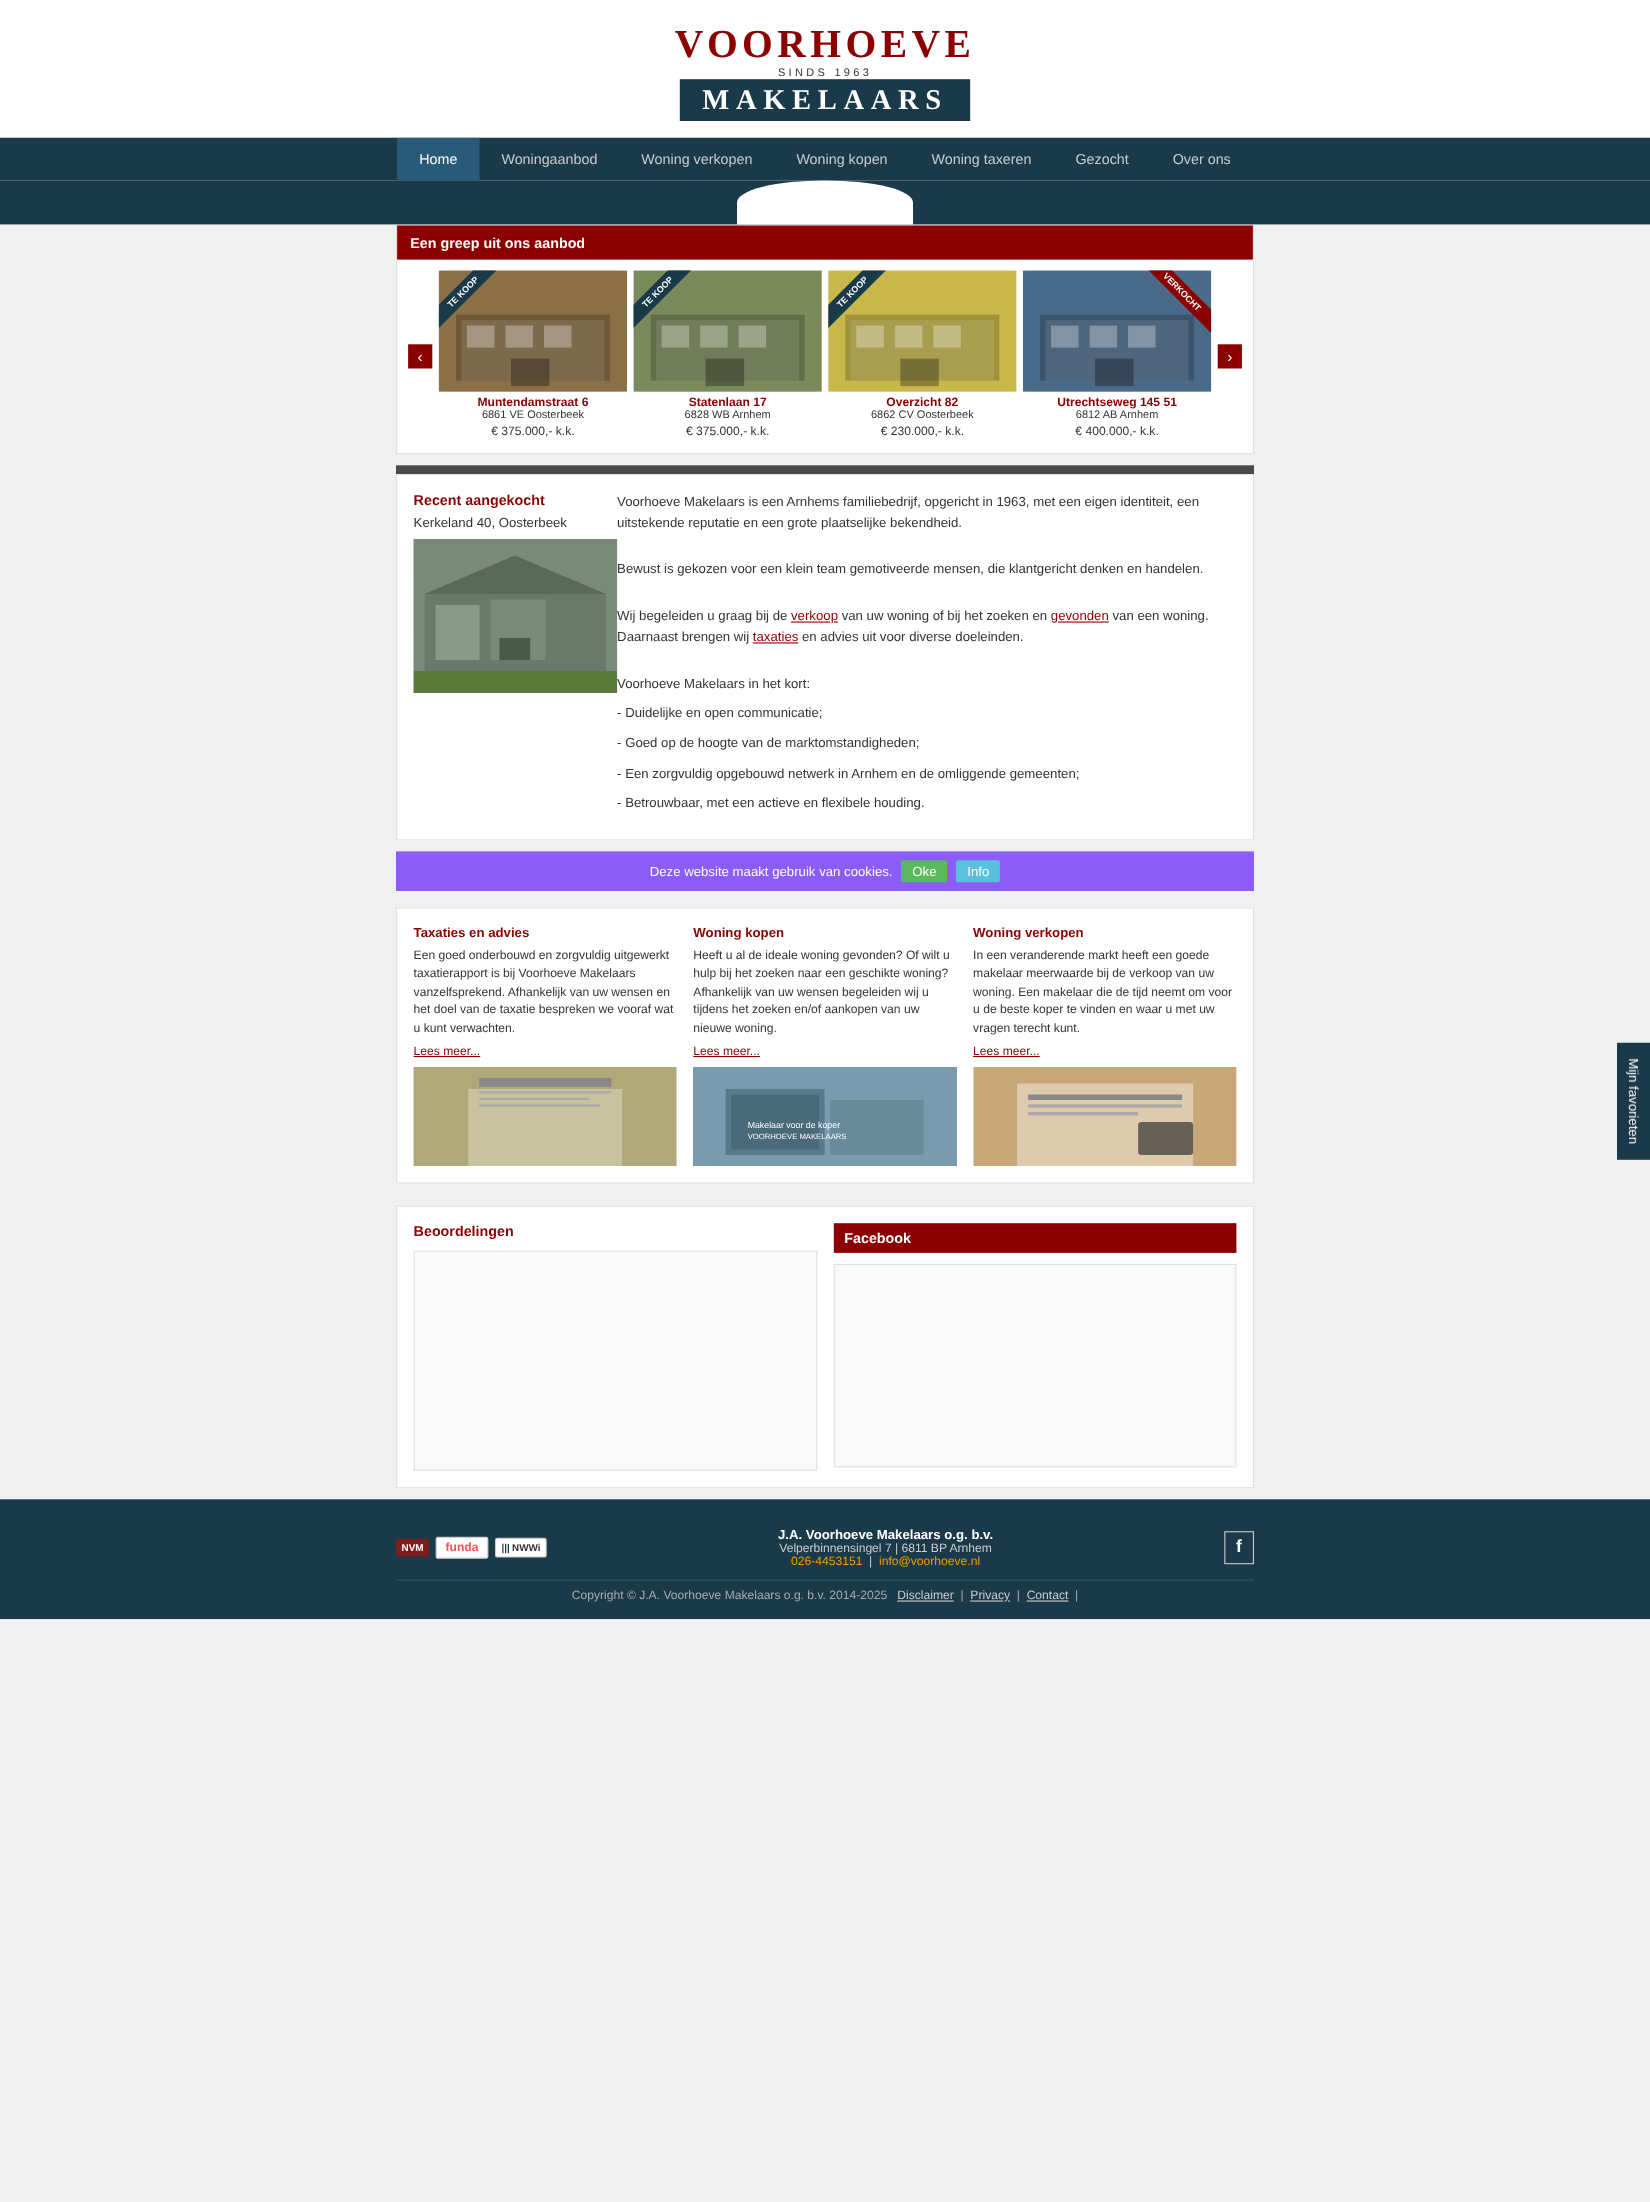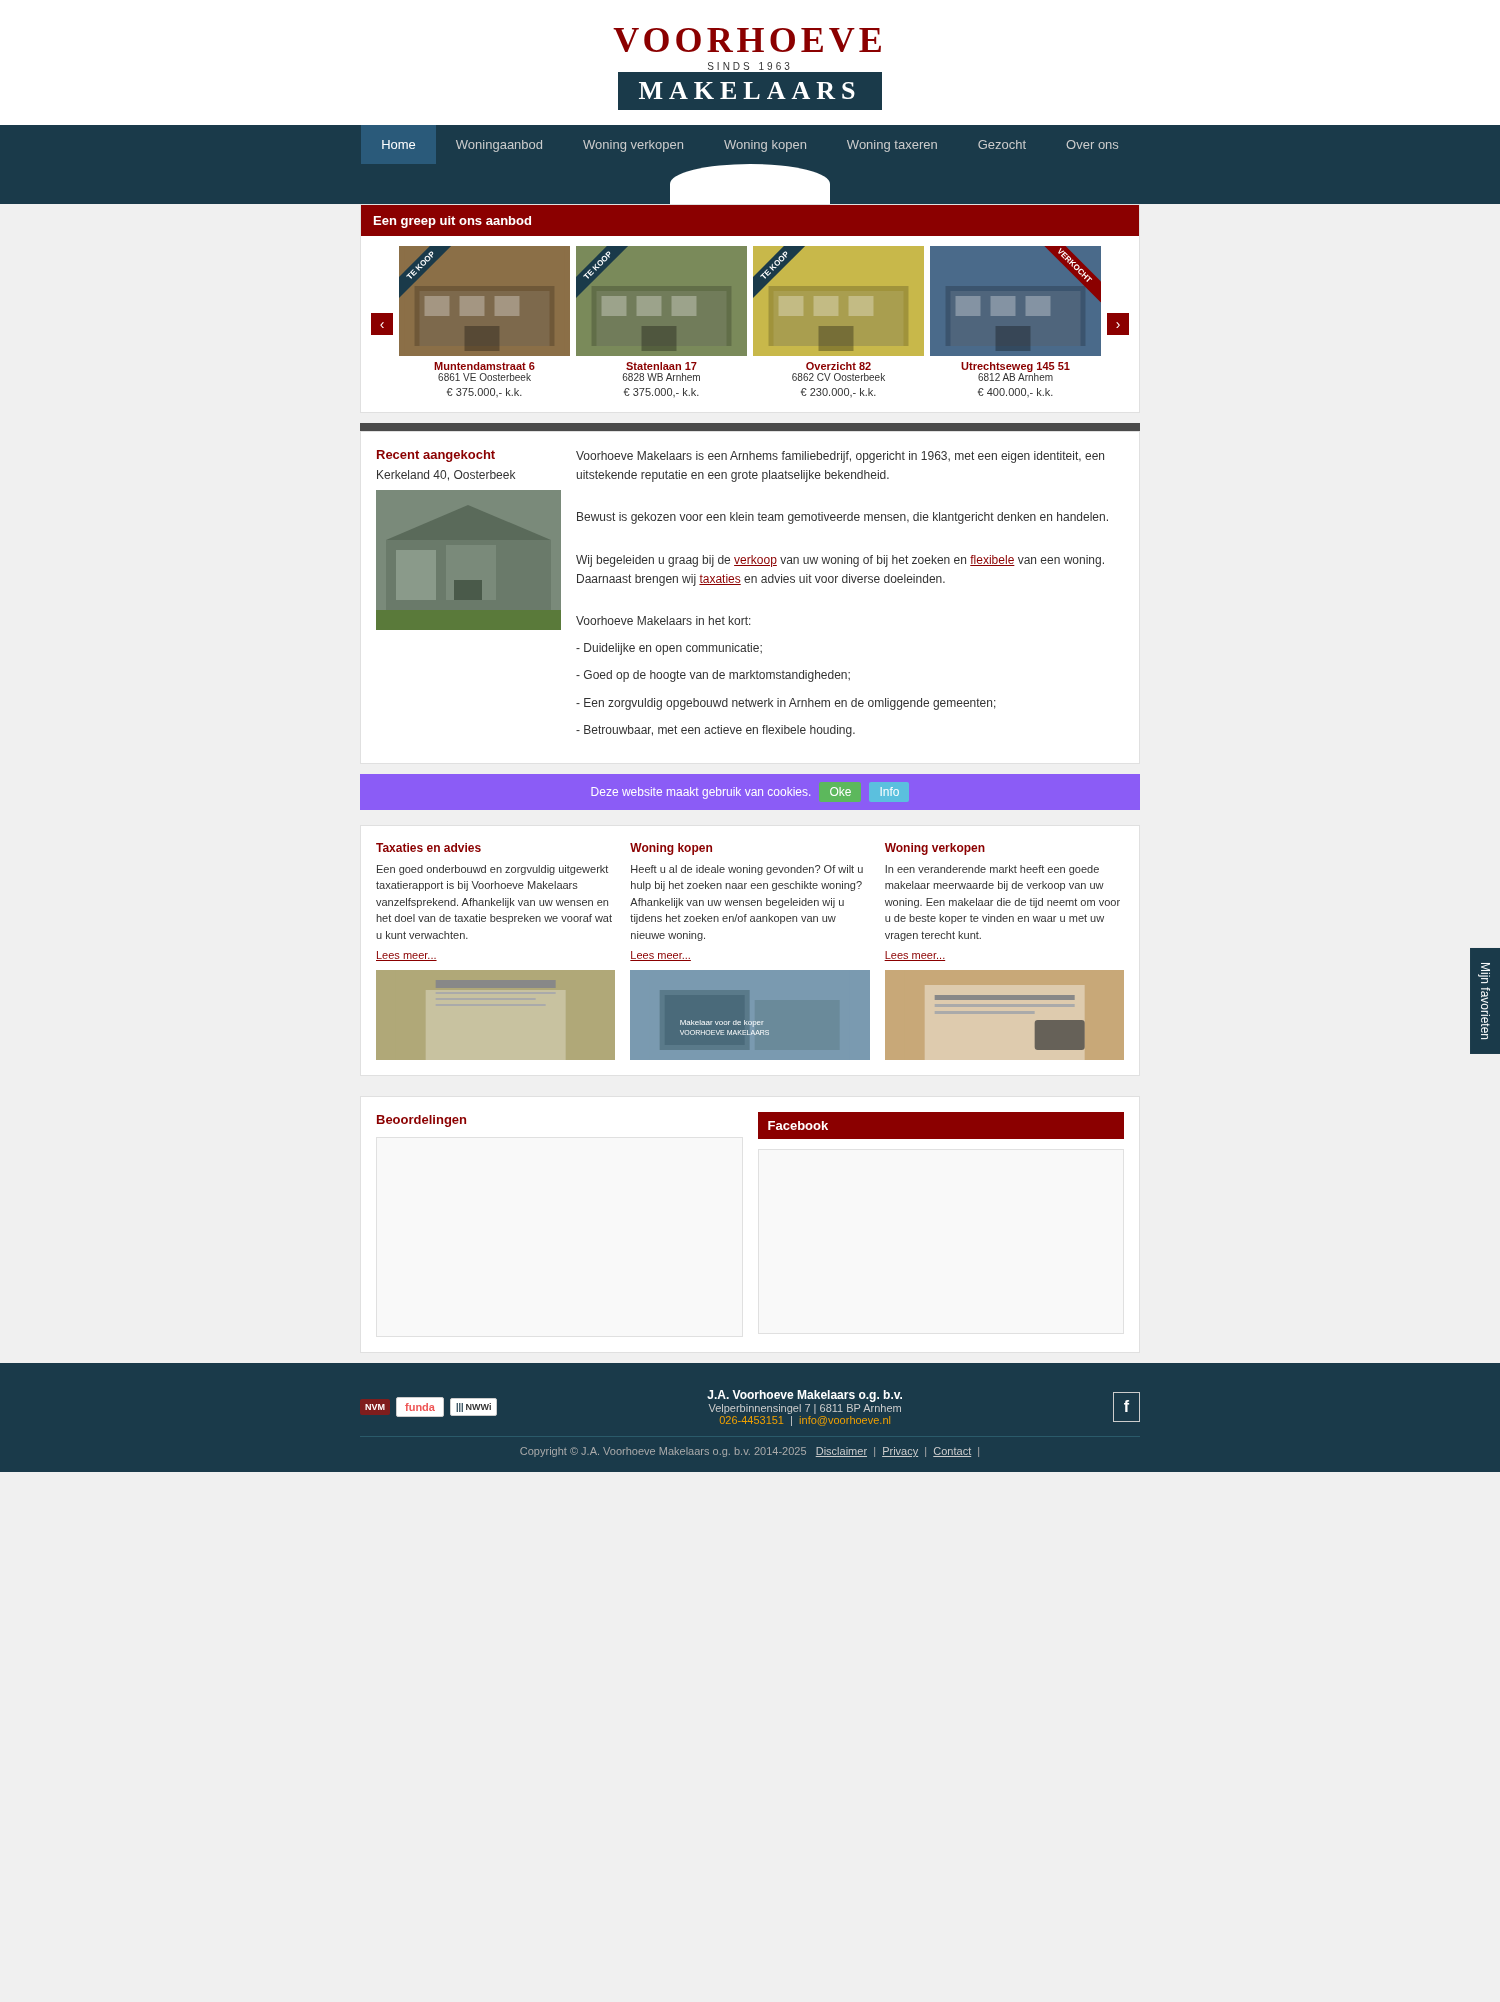--- a/index.html
+++ b/index.html
@@ -155,21 +155,21 @@
             <div style="font-size: 11px; margin-top: 3px; margin-bottom: 4px;">€ 400.000,- k.k.</div>
           </div>
         </div>
       <button class="nav-arrow">›</button>
     </div>
   </div>
 
   <div class="grey-bar"></div>
 
   <div class="section-wrapper">
-    <div style="display:flex; gap:15px; padding:15px;">
+    <div style="display:flex; padding:15px;">
 
       <div style="flex:0 0 185px;">
         <h3 style="color:#8b0000; font-size:13px; font-weight:bold; margin-bottom:6px;">Recent aangekocht</h3>
         <p style="font-size:12px; margin-bottom:8px;">Kerkeland 40, Oosterbeek</p>
         <div class="recent-img-block">
           <svg width="100%" height="140" viewBox="0 0 185 140">
             <rect width="185" height="140" fill="#7a8a7a"></rect>
             <rect x="10" y="50" width="165" height="80" fill="#6a7a6a"></rect>
             <rect x="20" y="60" width="40" height="50" fill="#8a9a8a"></rect>
             <rect x="70" y="55" width="50" height="55" fill="#7a8a7a"></rect>
@@ -179,21 +179,21 @@
             <rect x="0" y="120" width="185" height="20" fill="#5a7a3a"></rect>
           </svg>
         </div>
       </div>
 
       <div style="flex:1;" class="about-text">
         <p>Voorhoeve Makelaars is een Arnhems familiebedrijf, opgericht in 1963, met een eigen identiteit, een uitstekende reputatie en een grote plaatselijke bekendheid.</p>
         <br>
         <p>Bewust is gekozen voor een klein team gemotiveerde mensen, die klantgericht denken en handelen.</p>
         <br>
-        <p>Wij begeleiden u graag bij de <a href="#">verkoop</a> van uw woning of bij het zoeken en <a href="#">flexibele</a> van een woning. Daarnaast brengen wij <a href="#">taxaties</a> en advies uit voor diverse doeleinden.</p>
+        <p>Wij begeleiden u graag bij de <a href="#">verkoop</a> van uw woning of bij het zoeken en <a href="#">gevonden</a> van een woning. Daarnaast brengen wij <a href="#">taxaties</a> en advies uit voor diverse doeleinden.</p>
         <br>
         <p>Voorhoeve Makelaars in het kort:</p>
         <p>- Duidelijke en open communicatie;</p>
         <p>- Goed op de hoogte van de marktomstandigheden;</p>
         <p>- Een zorgvuldig opgebouwd netwerk in Arnhem en de omliggende gemeenten;</p>
         <p>- Betrouwbaar, met een actieve en flexibele houding.</p>
       </div>
     </div>
   </div>
 

